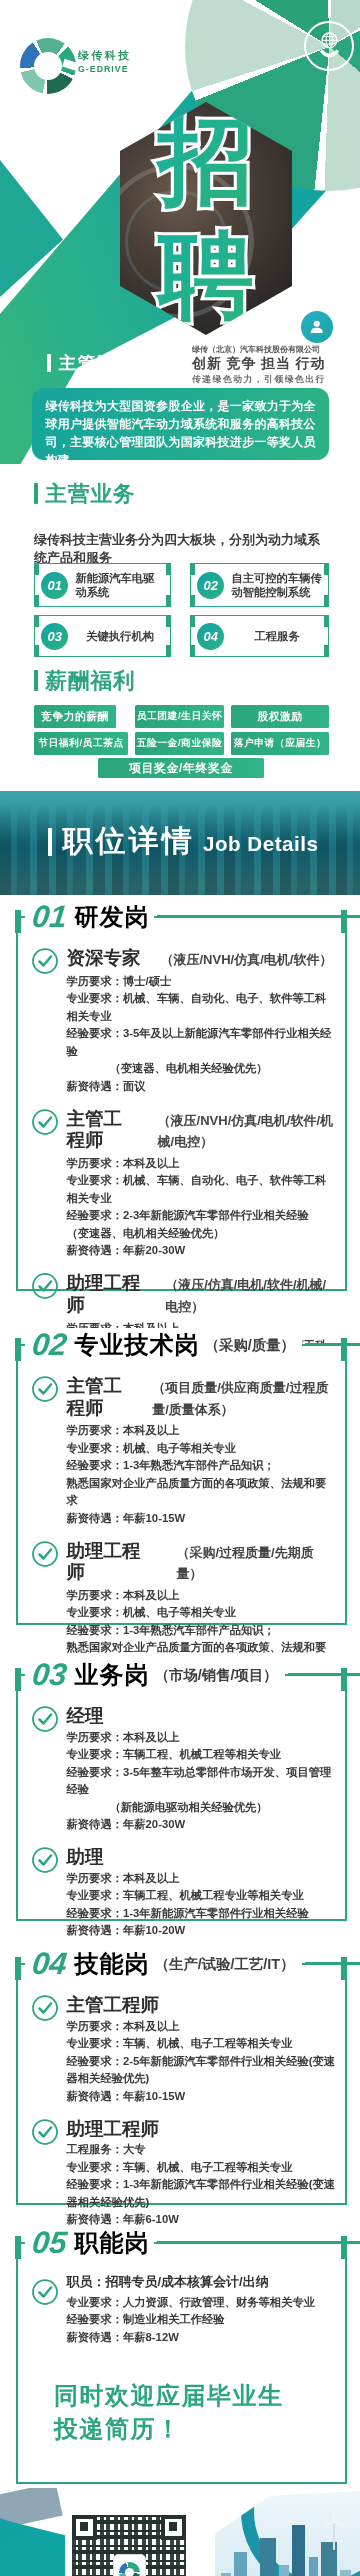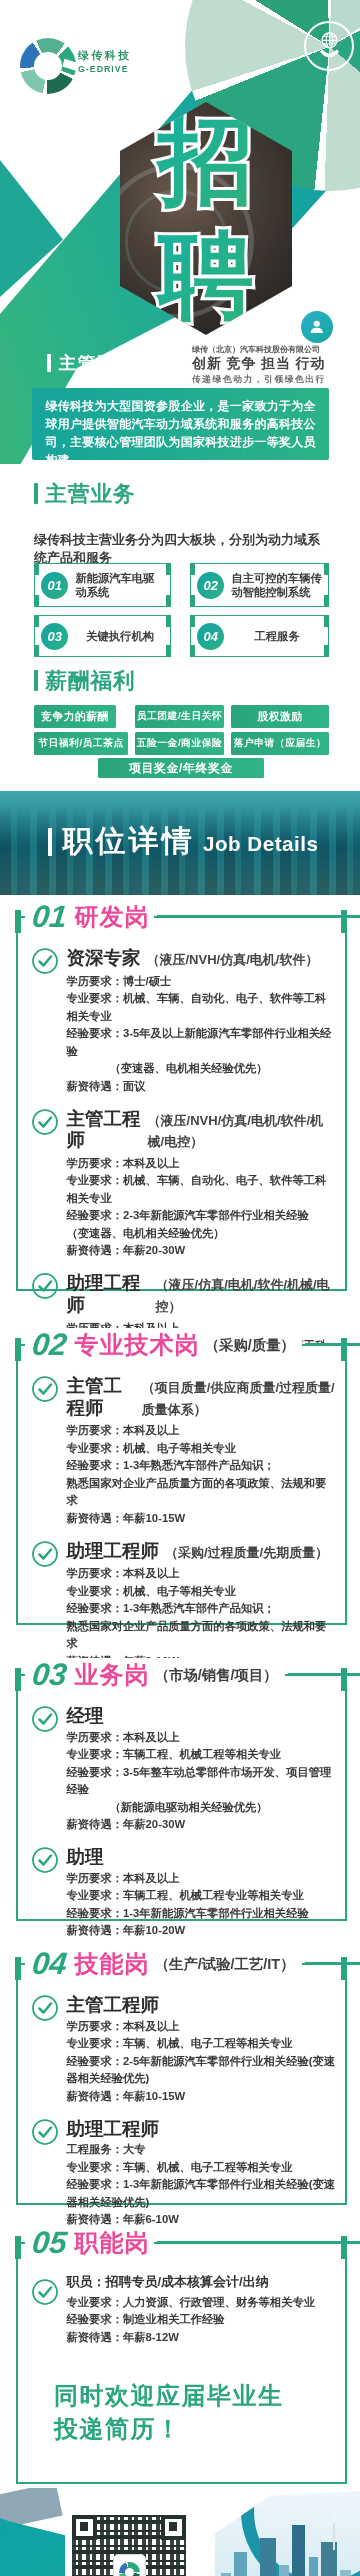--- a/index.html
+++ b/index.html
@@ -30,21 +30,21 @@
   .hex svg{position:absolute;left:50%;top:7.2px;transform:translateX(-50%);}
   .person-badge{position:absolute;left:301px;top:311px;width:32px;height:32px;border-radius:50%;
     background:linear-gradient(135deg,#2bafc9,#16a7a0);display:flex;align-items:center;justify-content:center;}
   .intro-label{position:absolute;left:47px;top:351px;display:flex;align-items:center;color:#fff;font-size:17.5px;font-weight:800;letter-spacing:1.5px;}
   .intro-label i{display:inline-block;width:3.6px;height:18.5px;background:#fff;margin-right:8.2px;border-radius:1px;}
   .company-full{position:absolute;left:192px;top:344px;width:144px;font-size:8px;font-weight:700;color:#555;}
   .slogan{position:absolute;left:192px;top:355px;width:144px;font-size:14px;font-weight:900;color:#454545;letter-spacing:1px;font-family:Liberation Serif, serif;}
   .tagline{position:absolute;left:192px;top:374px;width:149px;font-size:8.8px;font-weight:700;color:#6b6b6b;letter-spacing:1.5px;}
 
   
-  .intro-card{position:absolute;left:32px;top:388px;width:297px;height:72px;border-radius:2px;
+  .intro-card{position:absolute;left:32px;top:388px;width:297px;height:72px;border-radius:12px;
     background:linear-gradient(100deg,#16a49c,#2db285);padding:9.3px 13.4px;color:#fff;
     font-size:12px;line-height:18px;font-weight:700;text-align:justify;}
 
   
   .h-green{position:absolute;display:flex;align-items:center;color:#2aa57f;font-size:21.6px;font-weight:900;letter-spacing:1px;}
   .h-green i{display:inline-block;width:4.1px;height:20.6px;background:#2aa57f;margin-right:7.2px;border-radius:1px;}
 
   .biz-desc{position:absolute;left:34px;top:531px;width:296px;font-size:13px;font-weight:700;color:#3d3d3d;}
 
   .biz-item{position:absolute;border:1px solid #2ba57f;display:flex;align-items:center;padding:3.1px 5.2px 3.1px 6.2px;
@@ -69,29 +69,29 @@
   .banner .glow{position:absolute;inset:0;background:linear-gradient(180deg,rgba(72,170,178,.45),rgba(16,110,122,.15) 55%,rgba(240,220,140,.12) 92%);}
   .banner-text{position:absolute;left:48px;top:34px;display:flex;align-items:flex-end;color:#fff;}
   .banner-text i{display:inline-block;width:4.1px;height:28px;background:#fff;margin-right:10.3px;}
   .bt-cn{font-size:30px;font-weight:900;letter-spacing:3.1px;line-height:31px;}
   .bt-en{font-size:20.6px;font-weight:700;margin-left:8.2px;line-height:25px;letter-spacing:0.5px;}
 
   
   .sec{position:absolute;left:15.5px;width:331px;border:2.1px solid #2aa57f;background:#fff;}
   .sec-title{position:absolute;top:-18.5px;left:7.2px;right:-17.5px;display:flex;align-items:center;}
   .sec-no{font-size:31px;font-weight:800;font-style:italic;color:#2aa57f;background:#fff;padding:0 4.1px 0 7.2px;line-height:34px;transform:skewX(-6deg);}
-  .sec-name{font-size:24px;font-weight:900;color:#ec4899;background:#fff;padding:0 4.1px;line-height:34px;letter-spacing:1px;}
+  .sec-name{font-size:24px;font-weight:900;color:#000000;background:#fff;padding:0 4.1px;line-height:34px;letter-spacing:1px;}
   .sec-paren{font-size:14.4px;font-weight:600;color:#3f3f3f;background:#fff;padding:0 7.2px 0 1px;line-height:34px;}
   .sec-line{flex:1;height:3.6px;background:#2aa57f;margin-left:3.1px;}
   .sec .ctl{position:absolute;left:-2.1px;top:-8.2px;width:5.7px;height:23px;background:#2aa57f;}
   .sec .ctr{position:absolute;right:-2.1px;top:-8.2px;width:5.7px;height:23px;background:#2aa57f;}
   .sec-body{padding:29px 9.3px 0 0;}
   .job{position:relative;padding-left:49px;margin-bottom:12.4px;}
   .job-check{position:absolute;left:13.4px;top:0;}
-  .job-title{display:flex;align-items:baseline;gap:6px;font-size:18.5px;font-weight:800;color:#2e2e2e;line-height:21.6px;margin-bottom:2.1px;}
+  .job-title{display:flex;align-items:baseline;gap:20px;font-size:18.5px;font-weight:800;color:#2e2e2e;line-height:21.6px;margin-bottom:2.1px;}
   .job-title.small{font-size:13px;font-weight:800;line-height:18.5px;color:#333;}
   .job-title.small + .job-line{margin-top:0;}
   .job-paren{font-size:13px;font-weight:600;color:#454545;}
   .job-line{font-size:11.3px;font-weight:600;color:#3a3a3a;line-height:17.5px;}
   .job-line.ind{padding-left:43px;}
   .welcome{position:absolute;left:54px;top:2379px;color:#2aa57f;font-size:24px;font-weight:900;line-height:33px;letter-spacing:1.5px;}
 
   
   .bottom{position:absolute;left:0;top:2488px;width:361px;height:445px;background:#fff;overflow:hidden;}
   .bt-grey{position:absolute;left:-17.5px;top:2.1px;width:77px;height:34px;background:#8fa6b5;transform:rotate(-12deg);}

